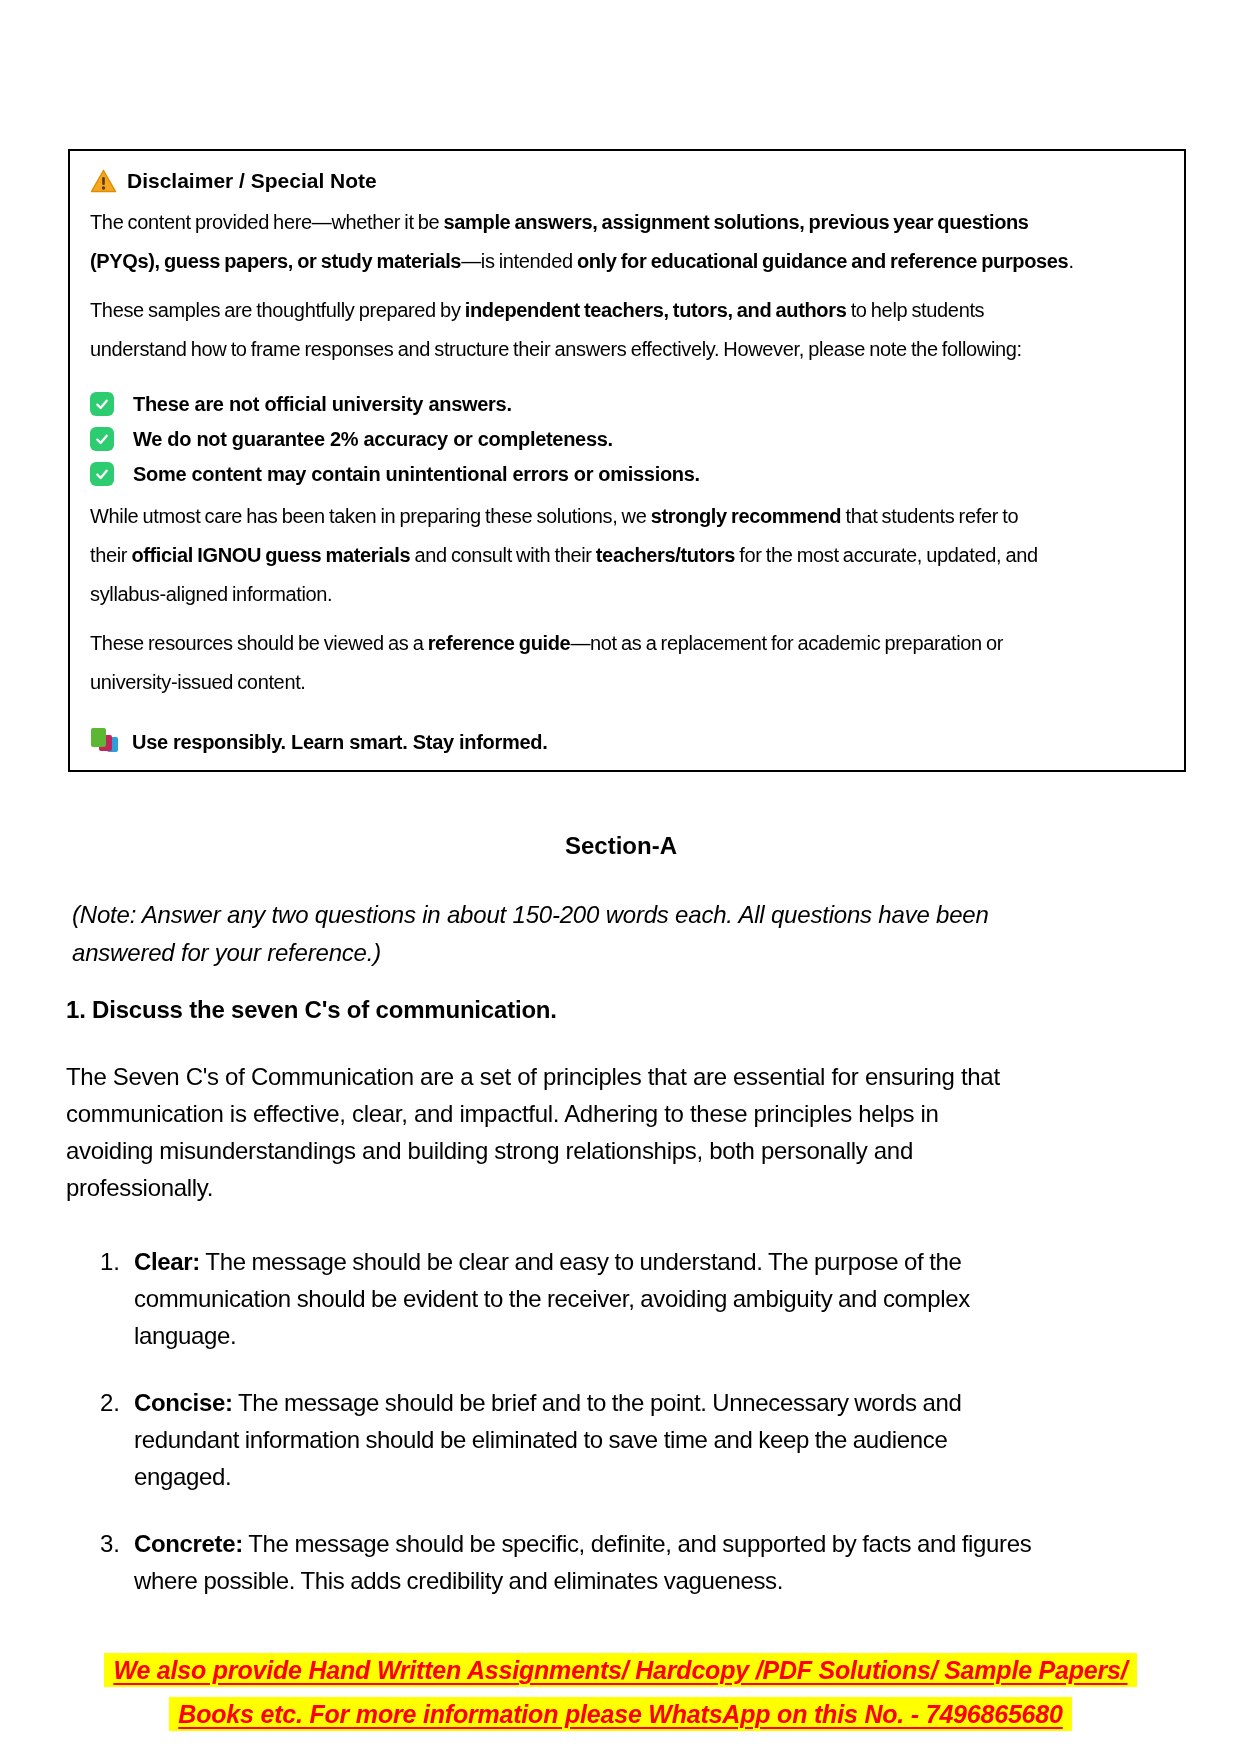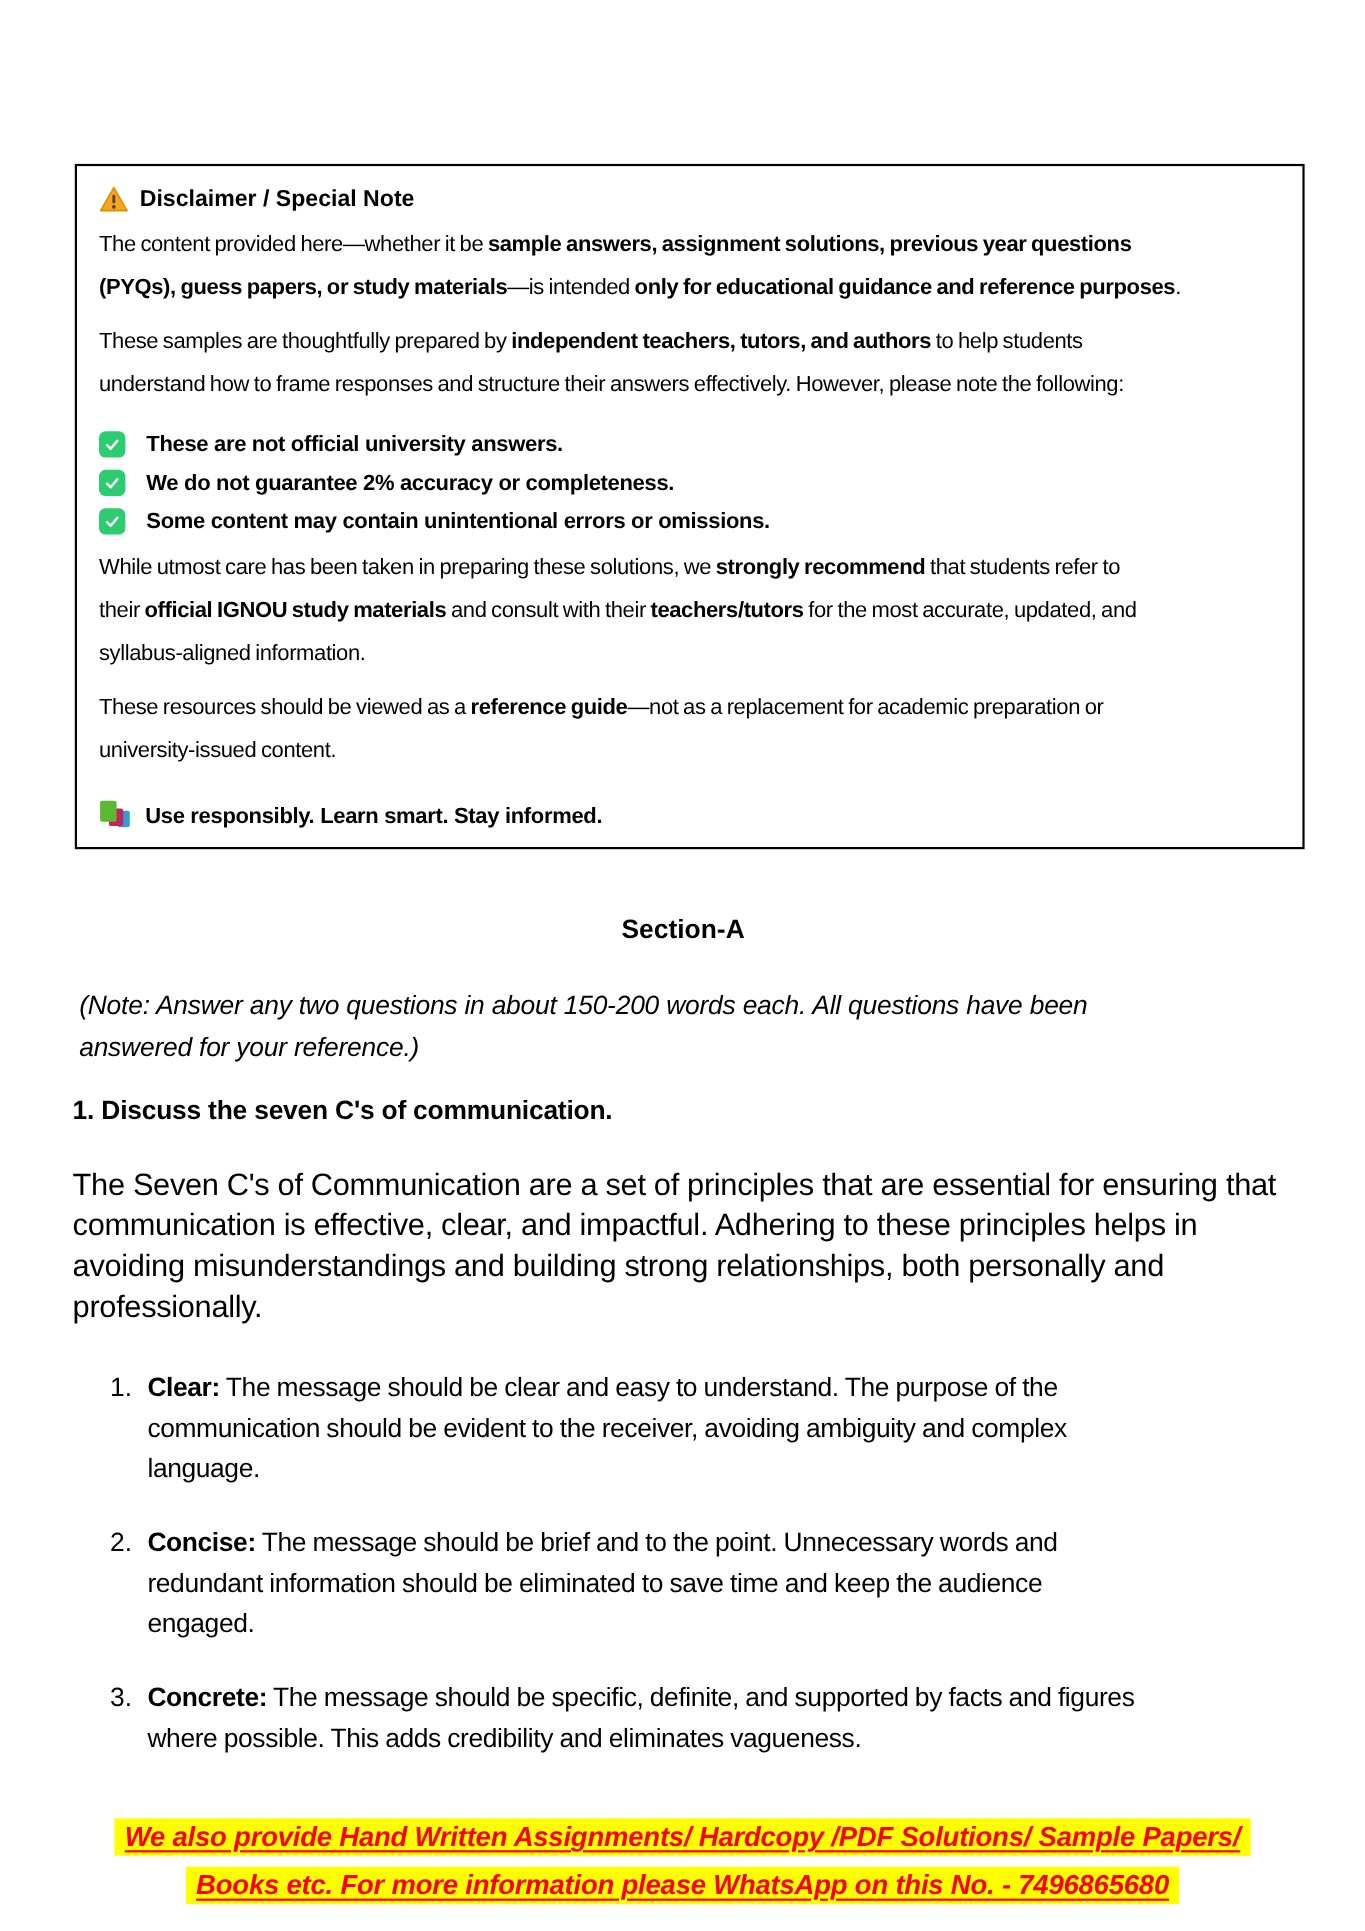--- a/index.html
+++ b/index.html
@@ -47,21 +47,21 @@
     position:absolute;left:66px;top:832px;width:1110px;text-align:center;
     font-size:24px;font-weight:700;
   }
   .note{
     position:absolute;left:72px;top:896px;width:1120px;
     font-size:24px;font-style:italic;line-height:38px;white-space:pre-wrap;letter-spacing:-0.2px;
   }
   .q-heading{position:absolute;left:66px;top:996px;font-size:24px;font-weight:700;letter-spacing:-0.2px;}
   .intro{
     position:absolute;left:66px;top:1058px;width:1120px;
-    font-size:28px;line-height:37px;white-space:pre-wrap;letter-spacing:-0.3px;
+    font-size:24px;line-height:37px;white-space:pre-wrap;letter-spacing:-0.3px;
   }
   .c-list{position:absolute;left:66px;top:1243px;width:1130px;}
   .list-item{display:flex;margin-bottom:30px;}
   .item-num{width:34px;margin-left:34px;flex:0 0 auto;font-size:24px;line-height:37px;}
   .item-body{font-size:24px;line-height:37px;white-space:pre-wrap;letter-spacing:-0.35px;word-spacing:-0.5px;}
 
   
   .promo{position:absolute;left:0;top:1650px;width:1241px;text-align:center;}
   .promo-line{line-height:40px;}
   .promo-hl{
@@ -112,21 +112,21 @@
         <span class="check-icon">
           <svg width="16" height="16" viewBox="0 0 24 24">
               <path d="M5 13l5 5 9-11" stroke="#fff" stroke-width="3.4" fill="none" stroke-linecap="round" stroke-linejoin="round"></path>
             </svg>
         </span>
         <span class="check-text">Some content may contain unintentional errors or omissions.</span>
       </div>
     </div>
 
     <p class="box-para"><span>While utmost care has been taken in preparing these solutions, we </span><span class="b">strongly recommend</span><span> that students refer to
-their </span><span class="b">official IGNOU study materials</span><span> and consult with their </span><span class="b">teachers/tutors</span><span> for the most accurate, updated, and
+their </span><span class="b">official IGNOU guess materials</span><span> and consult with their </span><span class="b">teachers/tutors</span><span> for the most accurate, updated, and
 syllabus-aligned information.</span></p>
     <p class="box-para"><span>These resources should be viewed as a </span><span class="b">reference guide</span><span>—not as a replacement for academic preparation or
 university-issued content.</span></p>
 
     <div class="box-footer">
       <span class="books-icon">
         <i class="bk bk-blue"></i>
           <i class="bk bk-red"></i>
           <i class="bk bk-green"></i>
       </span>

